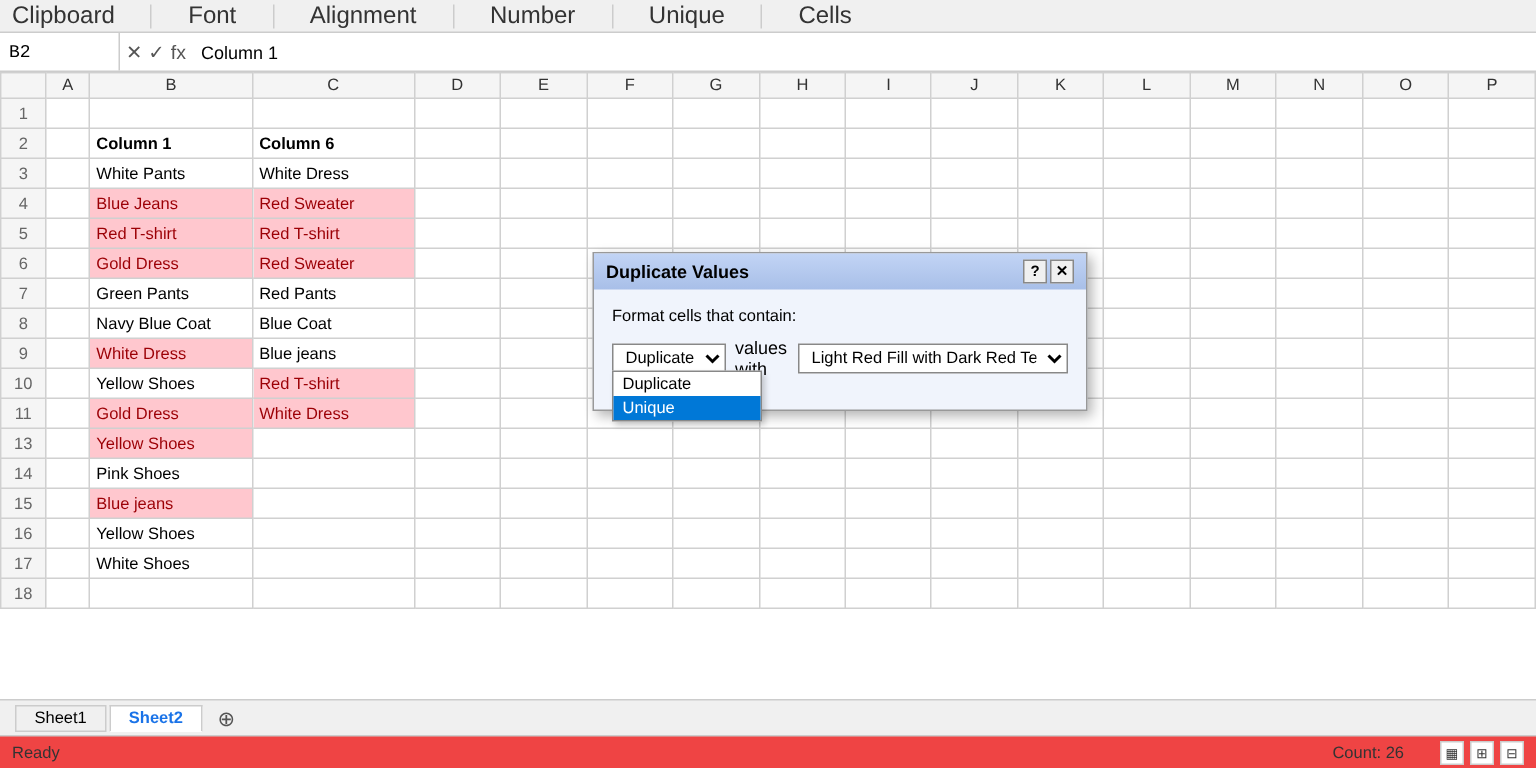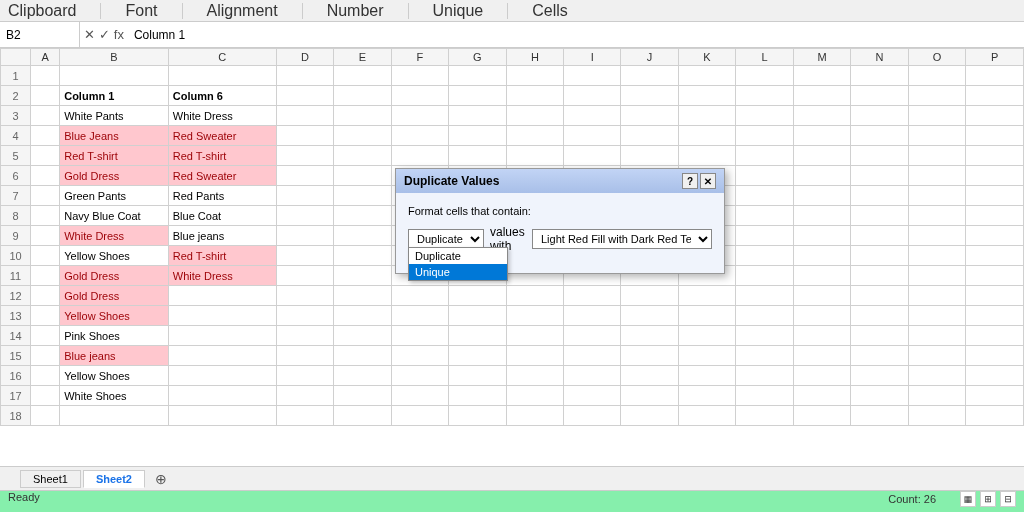--- a/index.html
+++ b/index.html
@@ -5,21 +5,21 @@
     * { box-sizing: border-box; margin: 0; padding: 0; }
     body { font-family: 'Segoe UI', Arial, sans-serif; font-size: 12px; background: #fff; overflow: hidden; }
 
     
     .ribbon { background: #f0f0f0; border-bottom: 1px solid #ccc; padding: 2px 8px; display: flex; align-items: center; height: 22px; }
     .ribbon-section { display: flex; align-items: center; gap: 20px; font-size: 16px; color: #333; }
     .ribbon-divider { width: 1px; height: 16px; background: #ccc; margin: 0 4px; }
 
     
     .formula-bar { display: flex; align-items: center; border-bottom: 1px solid #ccc; height: 26px; background: #fff; }
-    .cell-ref-box { width: 80px; border-right: 1px solid #ccc; padding: 0 6px; font-size: 12px; display: flex; align-items: center; height: 100%; }
+    .cell-ref-box { width: 80px; border-right: 1px solid #ccc; padding: 0 6px; font-size: 12px; display: flex; align-items: center; height: 100%; font-family: Liberation Mono, monospace; }
     .formula-icons { display: flex; align-items: center; padding: 0 4px; gap: 4px; color: #555; font-size: 13px; cursor: pointer; }
     .formula-input { flex: 1; padding: 0 6px; font-size: 12px; border: none; outline: none; }
 
     
     .spreadsheet-container { position: relative; }
     .grid-wrapper { overflow: hidden; }
 
     table.grid { border-collapse: collapse; table-layout: fixed; }
     table.grid th, table.grid td { border: 1px solid #d0d0d0; font-size: 11px; }
 
@@ -30,27 +30,27 @@
     .col-c { width: 110px; }
     .col-other { width: 60px; }
 
     td.cell { padding: 1px 4px; height: 20px; vertical-align: middle; white-space: nowrap; overflow: hidden; }
     td.header-cell { font-weight: bold; background: #fff; }
     td.highlight-red { background-color: #ffc7ce; color: #9c0006; }
     td.normal { background: #fff; color: #000; }
     td.empty { background: #fff; }
 
     
-    .sheet-tabs { display: flex; align-items: center; background: #f0f0f0; border-top: 1px solid #ccc; height: 24px; padding: 0 20px; position: fixed; bottom: 22px; left: 0; right: 0; }
+    .sheet-tabs { display: flex; align-items: center; background: #f0f0f0; border-top: 1px solid #ccc; height: 24px; padding: 0 10px; position: fixed; bottom: 22px; left: 0; right: 0; }
     .sheet-tab { padding: 2px 12px; border: 1px solid #ccc; background: #f0f0f0; cursor: pointer; font-size: 11px; margin-right: 2px; }
     .sheet-tab.active { background: #fff; border-bottom: 1px solid #fff; color: #1a73e8; font-weight: bold; }
     .add-sheet { padding: 2px 8px; cursor: pointer; color: #555; font-size: 14px; }
 
     
-    .status-bar { position: fixed; bottom: 0; left: 0; right: 0; height: 22px; background: #86efac; border-top: 1px solid #ccc; display: flex; align-items: flex-start; justify-content: space-between; padding: 0 8px; font-size: 11px; color: #333; }
+    .status-bar { position: fixed; bottom: 0; left: 0; right: 0; height: 22px; background: #ef4444; border-top: 1px solid #ccc; display: flex; align-items: center; justify-content: space-between; padding: 0 8px; font-size: 11px; color: #333; }
     .status-right { display: flex; align-items: center; gap: 24px; }
     .view-icons { display: flex; gap: 4px; }
     .view-icon { width: 16px; height: 16px; border: 1px solid #ccc; background: #fff; display: flex; align-items: center; justify-content: center; font-size: 9px; cursor: pointer; }
 
     
     .dialog-overlay { position: absolute; top: 0; left: 0; right: 0; bottom: 0; z-index: 100; }
     .dialog { position: absolute; top: 120px; left: 395px; width: 330px; background: #f0f4fc; border: 1px solid #999; box-shadow: 3px 3px 8px rgba(0,0,0,0.3); }
     .dialog-titlebar { background: linear-gradient(to bottom, #c2d4f5, #a8bfe8); padding: 4px 8px; display: flex; justify-content: space-between; align-items: center; font-size: 12px; font-weight: bold; color: #000; }
     .dialog-titlebar-buttons { display: flex; gap: 2px; }
     .dialog-btn-small { width: 16px; height: 16px; background: #f0f0f0; border: 1px solid #888; font-size: 10px; display: flex; align-items: center; justify-content: center; cursor: pointer; }
@@ -322,39 +322,20 @@
             <td class="cell empty col-other"></td>
             <td class="cell empty col-other"></td>
             <td class="cell empty col-other"></td>
             <td class="cell empty col-other"></td>
             <td class="cell empty col-other"></td>
             <td class="cell empty col-other"></td>
             <td class="cell empty col-other"></td>
             <td class="cell empty col-other"></td>
           </tr>
           <tr>
-            <td class="row-num">12</td>
-            <td class="cell empty"></td>
-            <td class="cell highlight-red">Gold Dress</td>
-            <td class="cell empty"></td>
-            <td class="cell empty col-other"></td>
-            <td class="cell empty col-other"></td>
-            <td class="cell empty col-other"></td>
-            <td class="cell empty col-other"></td>
-            <td class="cell empty col-other"></td>
-            <td class="cell empty col-other"></td>
-            <td class="cell empty col-other"></td>
-            <td class="cell empty col-other"></td>
-            <td class="cell empty col-other"></td>
-            <td class="cell empty col-other"></td>
-            <td class="cell empty col-other"></td>
-            <td class="cell empty col-other"></td>
-            <td class="cell empty col-other"></td>
-          </tr>
-          <tr>
             <td class="row-num">13</td>
             <td class="cell empty"></td>
             <td class="cell highlight-red">Yellow Shoes</td>
             <td class="cell empty"></td>
             <td class="cell empty col-other"></td>
             <td class="cell empty col-other"></td>
             <td class="cell empty col-other"></td>
             <td class="cell empty col-other"></td>
             <td class="cell empty col-other"></td>
             <td class="cell empty col-other"></td>

